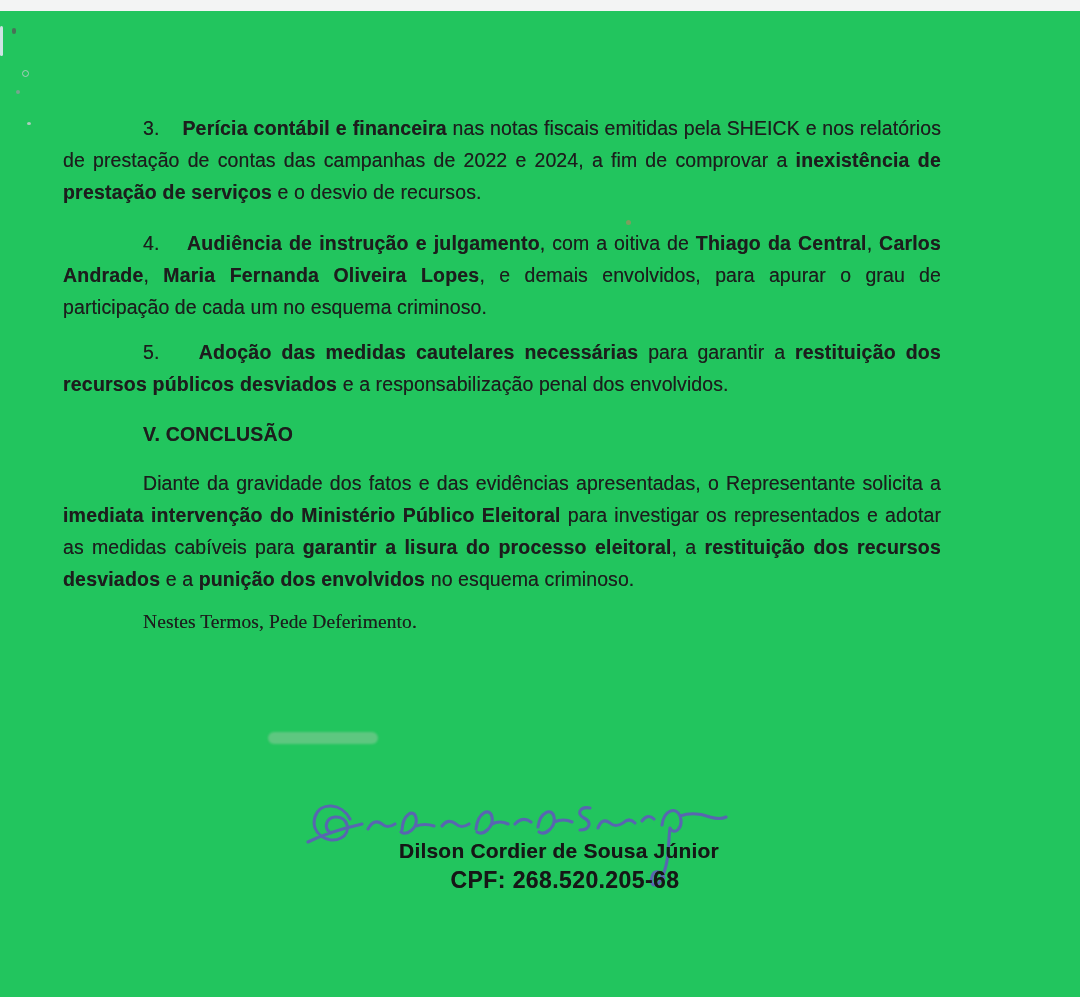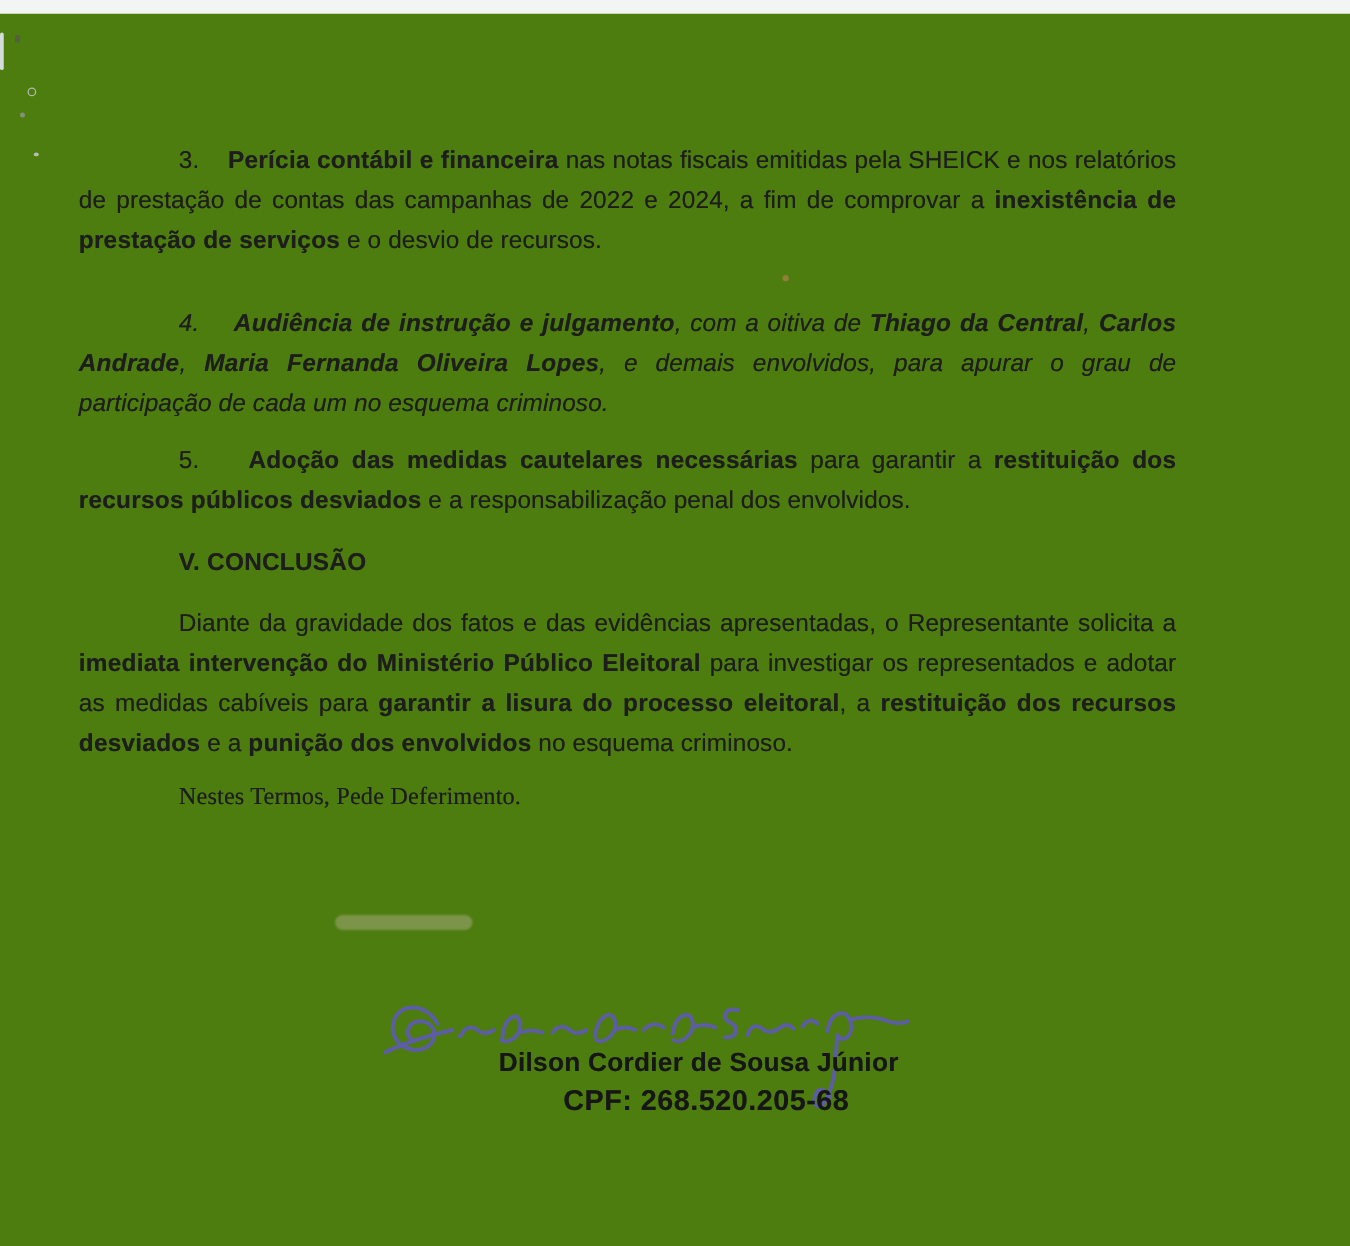--- a/index.html
+++ b/index.html
@@ -1,37 +1,37 @@
 <!DOCTYPE html>
 <html lang="pt-BR"><head>
 <meta charset="utf-8">
 <style>
   html,body{margin:0;padding:0;background:#ffffff;}
   .sheet{
     position:relative;
     width:1080px;height:997px;
-    background:#4d7c0f;
+    background:#22c55e;
     overflow:hidden;
     font-family:"Liberation Sans","DejaVu Sans",sans-serif;
     color:#1d1d1d;
   }
   .top-band{
     position:absolute;top:0;left:0;width:1080px;height:11px;
     background:#f3f4f4;
   }
   .doc-body{
     position:absolute;left:63px;top:112px;width:878px;
     font-size:19.5px;line-height:32px;
     text-align:justify;
     letter-spacing:.1px;
     text-shadow:0 0 .5px rgba(20,20,20,.55);
   }
   .para{margin:0;text-indent:80px;}
   .para .b{font-weight:700;letter-spacing:.2px;}
-  .p-item-4{margin-top:35px;font-style:italic;}
+  .p-item-4{margin-top:19px;}
   .p-item-5{margin-top:13px;}
   .p-section-heading{margin-top:18px;font-weight:700;letter-spacing:.2px;}
   .p-conclusion{margin-top:17px;}
   .p-closing{margin-top:11px;font-family:Liberation Serif, serif;}
   .signature-block{
     position:absolute;left:0;top:836px;width:1062px;
     text-align:center;
     font-weight:700;
     color:#161616;
     text-shadow:0 0 .5px rgba(20,20,20,.55);

